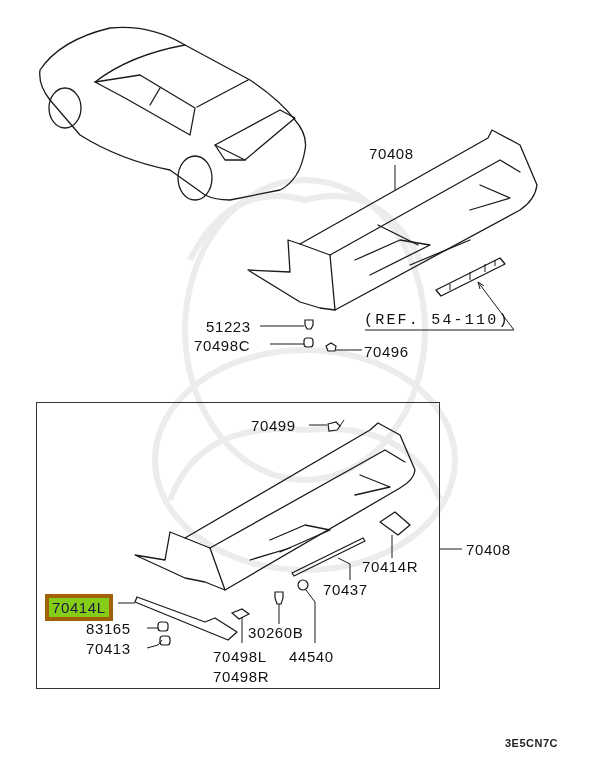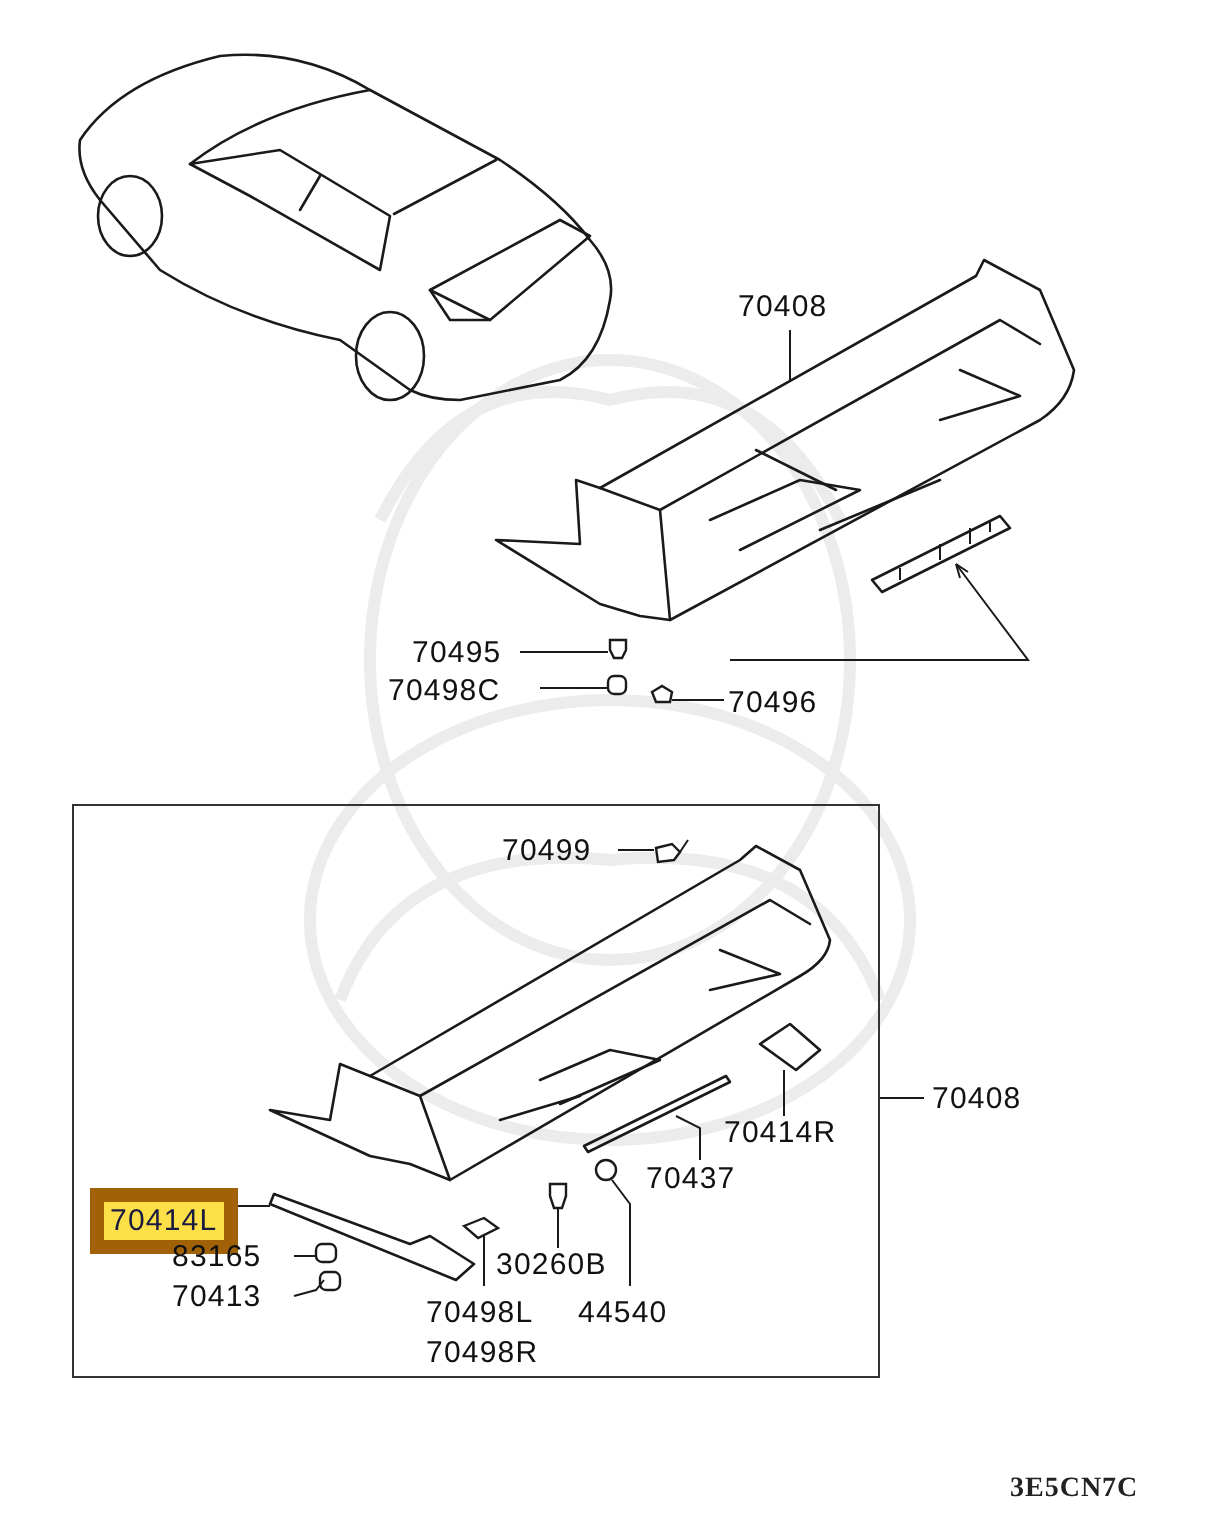--- a/index.html
+++ b/index.html
@@ -2,22 +2,22 @@
 <html><head>
   <meta charset="utf-8">
   <style>
     html, body { margin: 0; padding: 0; background: #ffffff; }
     body { width: 609px; height: 768px; position: relative; overflow: hidden;
            font-family: "Liberation Sans", sans-serif; color: #111; }
     #diagram { position: absolute; left: 0; top: 0; width: 542px; height: 768px; }
     .lbl { position: absolute; font-family: "Liberation Sans", sans-serif; font-size: 15px;
            letter-spacing: 0.6px; line-height: 1; color: #111; white-space: nowrap; }
     .lbl.ref { font-size: 15px; letter-spacing: 2.2px; font-family: "Liberation Mono", monospace; }
-    .lbl.hl { background: #fde047; border: 7px solid #a16207; padding: 2px 3px 2px 3px; color: #1a1a40; }
-    .code { position: absolute; font-family: Liberation Serif, serif; font-size: 14px;
+    .lbl.hl { background: #84cc16; border: 4px solid #a16207; padding: 2px 3px 2px 3px; color: #1a1a40; }
+    .code { position: absolute; font-family: Liberation Sans, sans-serif; font-size: 11px;
             font-weight: bold; letter-spacing: 0.5px; color: #222; }
     .box { position: absolute; left: 36px; top: 402px; width: 404px; height: 287px;
            border: 1.4px solid #333; box-sizing: border-box; }
     svg .ln { fill: none; stroke: #1a1a1a; stroke-width: 1.3; stroke-linejoin: round; stroke-linecap: round; }
     svg .thin { fill: none; stroke: #1a1a1a; stroke-width: 1; }
     svg .wm { fill: none; stroke: #ececec; stroke-width: 6; }
     svg .part { fill: #fff; stroke: #1a1a1a; stroke-width: 1.2; }
   </style>
 </head>
 <body>
@@ -103,21 +103,22 @@
       <path class="thin" d="M306 590 L315 602 L315 643"></path>
 
       <path class="thin" d="M338 558 L350 564 L350 580"></path>
 
       <path class="thin" d="M440 549 L462 549"></path>
     </g>
   </svg>
 
   
   <span class="lbl" style="left:369px;top:146px;">70408</span>
-  <span class="lbl" style="left:206px;top:319px;">70495</span>
+  <span class="lbl ref" style="left:364px;top:313px;">(REF. 54-110)</span>
+  <span class="lbl" style="left:206px;top:319px;">51223</span>
   <span class="lbl" style="left:194px;top:338px;">70498C</span>
   <span class="lbl" style="left:364px;top:344px;">70496</span>
 
   
   <div class="box"></div>
   <span class="lbl" style="left:466px;top:542px;">70408</span>
   <span class="lbl" style="left:251px;top:418px;">70499</span>
   <span class="lbl" style="left:362px;top:559px;">70414R</span>
   <span class="lbl" style="left:323px;top:582px;">70437</span>
   <span class="lbl hl" style="left:45px;top:594px;">70414L</span>

